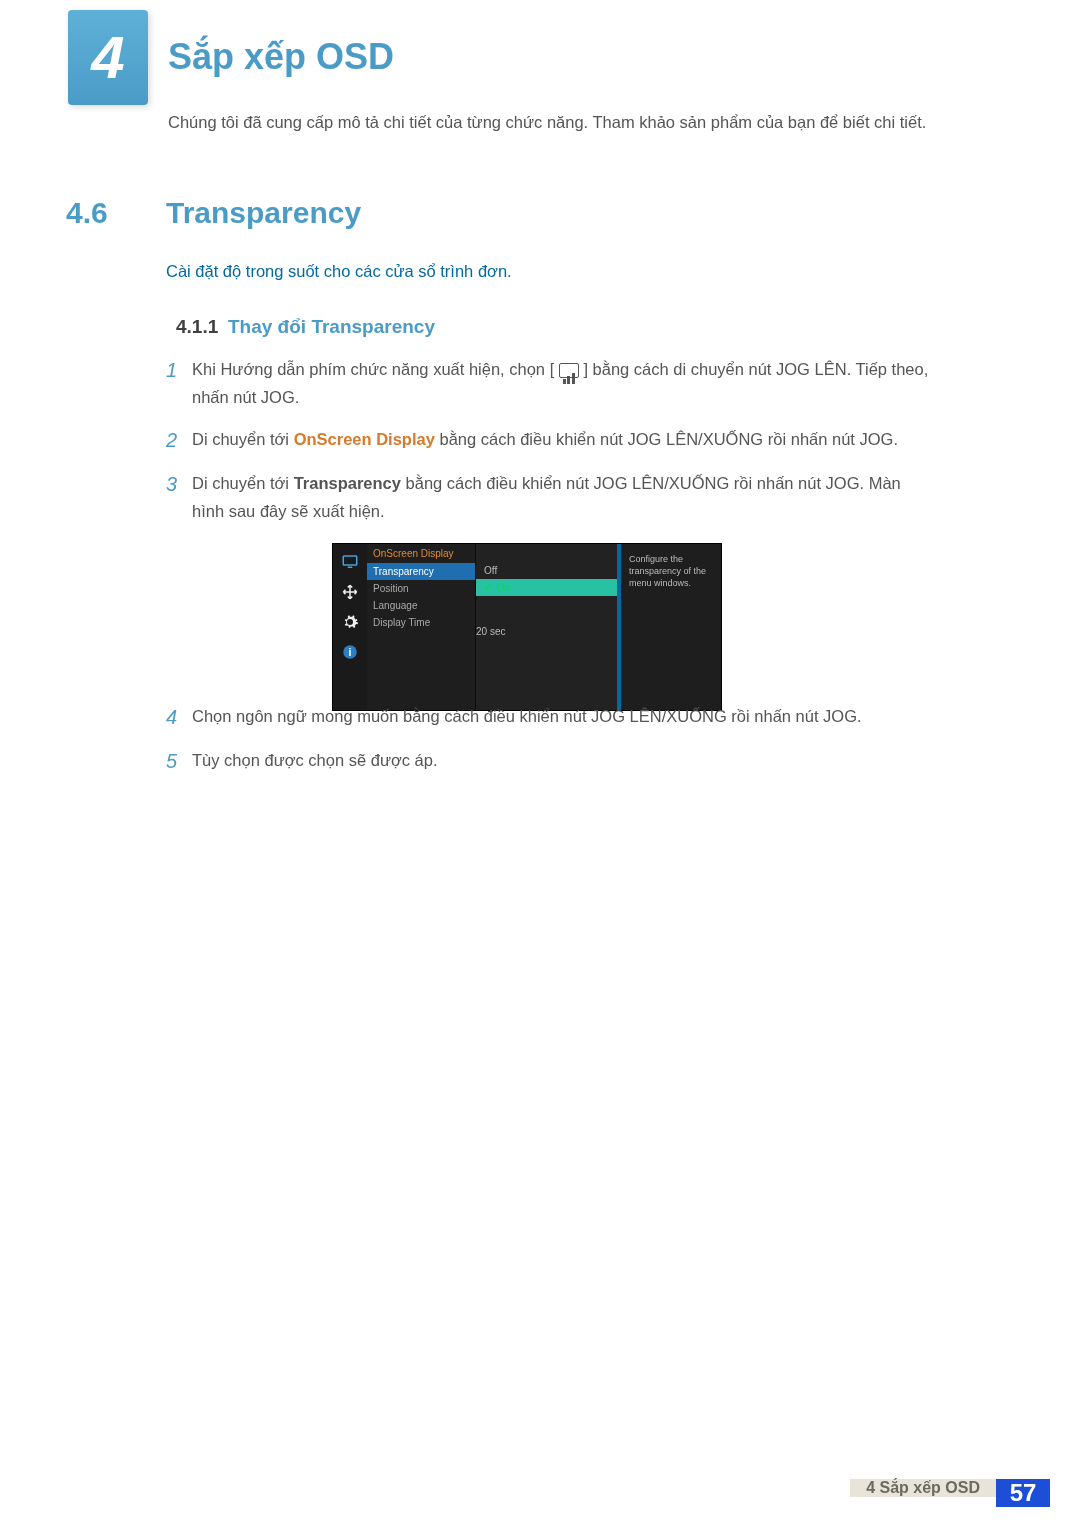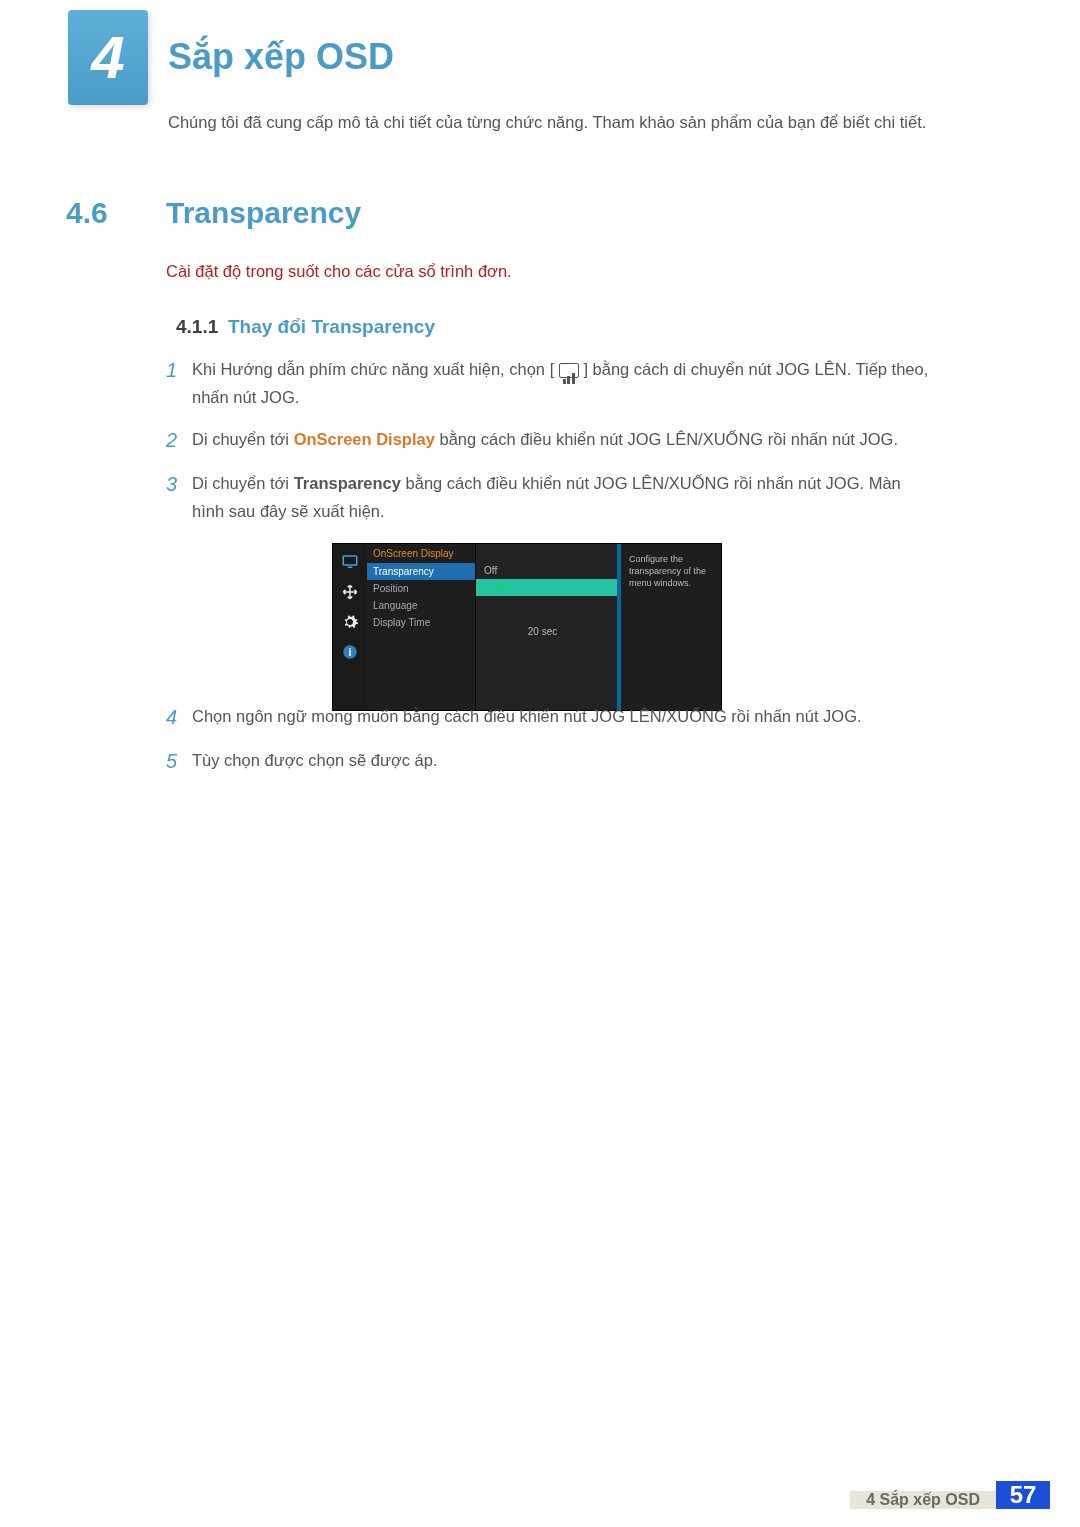--- a/index.html
+++ b/index.html
@@ -36,21 +36,21 @@
   .section-num {
     position:absolute;top:196px;left:66px;
     font-size:30px;font-weight:bold;color:#4a9cc7;
   }
   .section-title {
     position:absolute;top:196px;left:166px;
     font-size:30px;font-weight:bold;color:#4a9cc7;
   }
   .section-desc {
     position:absolute;top:262px;left:166px;width:770px;
-    font-size:16.5px;color:#b91c1c;
+    font-size:16.5px;color:#0369a1;
   }
   .subsection-num {
     position:absolute;top:316px;left:176px;
     font-size:19px;font-weight:bold;color:#404040;
   }
   .subsection-title {
     position:absolute;top:316px;left:228px;
     font-size:19px;font-weight:bold;color:#4a9cc7;
   }
   .steps {
@@ -98,35 +98,35 @@
   .osd-left .hdr {color:#e28a2b;font-size:10px;padding:4px 6px;}
   .osd-left .row {padding:3px 6px;color:#aaa;font-size:10px;}
   .osd-left .row.sel{background:#1f6fb0;color:#fff;}
   .osd-mid {
     width:142px;background:#222;border-left:1px solid #0a0a0a;
     padding-top:18px;
   }
   .osd-mid .opt{padding:3px 8px;color:#bbb;font-size:10px;display:flex;align-items:center;gap:4px;text-align:center;}
   .osd-mid .opt.on{background:#26c2a3;color:#0d5;}
   .osd-mid .opt.on .chk{color:#0d5;}
-  .osd-mid .timer{padding:30px 8px 0 0;text-align:center;color:#bbb;font-size:10px;}
+  .osd-mid .timer{padding:30px 8px 0 0;text-align:left;color:#bbb;font-size:10px;}
   .osd-right {
     flex:1;background:#1e1e1e;border-left:4px solid #0369a1;
     padding:10px 8px;color:#bbb;font-size:9px;line-height:1.3;
   }
 
   
   .steps2 {
     position:absolute;top:702px;left:166px;width:770px;
   }
 
   
   .footer-bar {
     position:absolute;bottom:18px;left:68px;right:30px;height:30px;
-    display:flex;align-items:flex-end;
+    display:flex;align-items:flex-start;
   }
   .footer-bar .strip {
     flex:1;background:#e9e4d9;
   }
   .footer-bar .label {
     background:#e9e4d9;display:flex;align-items:center;padding:0 16px;
     color:#6a6a60;font-weight:bold;font-size:16px;
   }
   .footer-bar .page {
     width:54px;background:#1d4ed8;color:#fff;font-size:24px;font-weight:bold;

